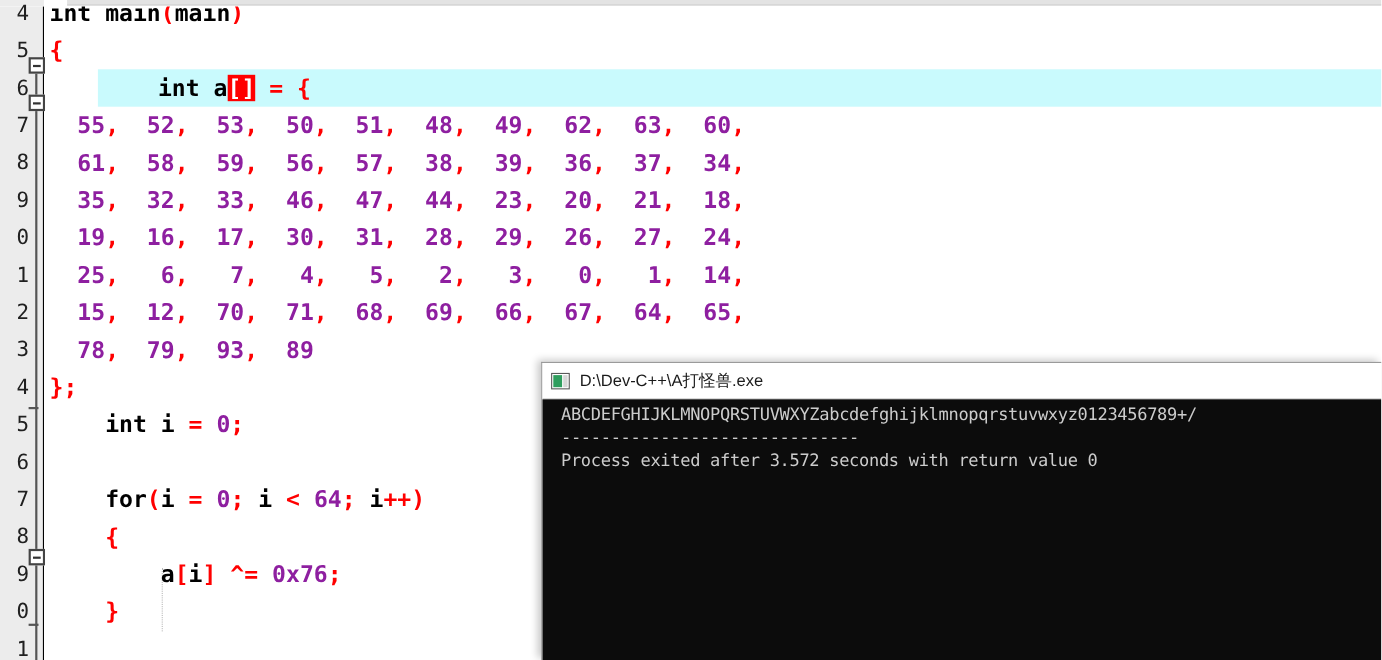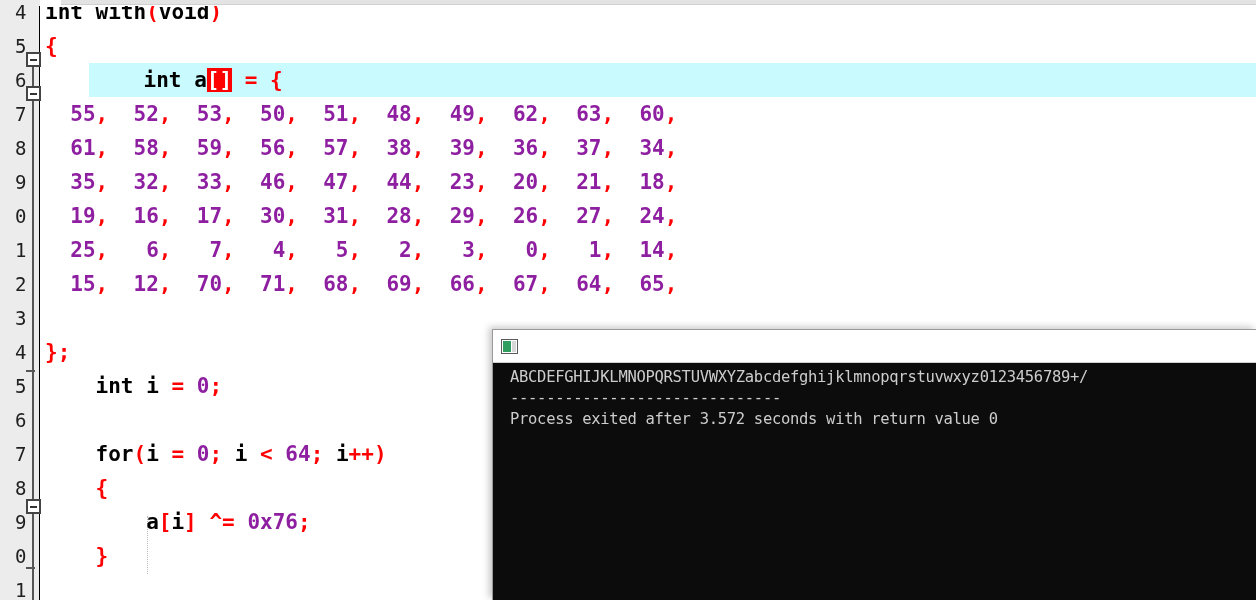--- a/index.html
+++ b/index.html
@@ -262,44 +262,46 @@
         <div class="gutter-num" style="top: 431px;">7</div>
         <div class="gutter-num" style="top: 465px;">8</div>
         <div class="gutter-num" style="top: 499px;">9</div>
         <div class="gutter-num" style="top: 533px;">0</div>
         <div class="gutter-num" style="top: 567px;">1</div>
       </div>
 
     <div class="code-area">
 
       <div class="indent-guide" style="left:106px; top:510px; height:58px;"></div>
-    <div class="line" style="top: -11px;"><span class="txt"><span class="kw">int with</span><span class="punc">(</span><span class="kw">void</span><span class="punc">)</span></span></div>
+    <div class="line" style="top: -11px;"><span class="txt"><span class="kw">int main</span><span class="punc">(</span><span class="kw">main</span><span class="punc">)</span></span></div>
         <div class="line" style="top: 23px;"><span class="txt"><span class="punc">{</span></span></div>
         <div class="line hl" style="top: 57px; margin-left: 48px;"><span class="txt"><span class="kw">    int a</span><span class="sel">[]</span><span class="kw"> </span><span class="op">=</span><span class="kw"> </span><span class="punc">{</span></span></div>
         <div class="line" style="top: 91px;"><span class="txt"><span class="num">  55</span><span class="punc">,</span><span class="num">  52</span><span class="punc">,</span><span class="num">  53</span><span class="punc">,</span><span class="num">  50</span><span class="punc">,</span><span class="num">  51</span><span class="punc">,</span><span class="num">  48</span><span class="punc">,</span><span class="num">  49</span><span class="punc">,</span><span class="num">  62</span><span class="punc">,</span><span class="num">  63</span><span class="punc">,</span><span class="num">  60</span><span class="punc">,</span></span></div>
         <div class="line" style="top: 125px;"><span class="txt"><span class="num">  61</span><span class="punc">,</span><span class="num">  58</span><span class="punc">,</span><span class="num">  59</span><span class="punc">,</span><span class="num">  56</span><span class="punc">,</span><span class="num">  57</span><span class="punc">,</span><span class="num">  38</span><span class="punc">,</span><span class="num">  39</span><span class="punc">,</span><span class="num">  36</span><span class="punc">,</span><span class="num">  37</span><span class="punc">,</span><span class="num">  34</span><span class="punc">,</span></span></div>
         <div class="line" style="top: 159px;"><span class="txt"><span class="num">  35</span><span class="punc">,</span><span class="num">  32</span><span class="punc">,</span><span class="num">  33</span><span class="punc">,</span><span class="num">  46</span><span class="punc">,</span><span class="num">  47</span><span class="punc">,</span><span class="num">  44</span><span class="punc">,</span><span class="num">  23</span><span class="punc">,</span><span class="num">  20</span><span class="punc">,</span><span class="num">  21</span><span class="punc">,</span><span class="num">  18</span><span class="punc">,</span></span></div>
         <div class="line" style="top: 193px;"><span class="txt"><span class="num">  19</span><span class="punc">,</span><span class="num">  16</span><span class="punc">,</span><span class="num">  17</span><span class="punc">,</span><span class="num">  30</span><span class="punc">,</span><span class="num">  31</span><span class="punc">,</span><span class="num">  28</span><span class="punc">,</span><span class="num">  29</span><span class="punc">,</span><span class="num">  26</span><span class="punc">,</span><span class="num">  27</span><span class="punc">,</span><span class="num">  24</span><span class="punc">,</span></span></div>
         <div class="line" style="top: 227px;"><span class="txt"><span class="num">  25</span><span class="punc">,</span><span class="num">   6</span><span class="punc">,</span><span class="num">   7</span><span class="punc">,</span><span class="num">   4</span><span class="punc">,</span><span class="num">   5</span><span class="punc">,</span><span class="num">   2</span><span class="punc">,</span><span class="num">   3</span><span class="punc">,</span><span class="num">   0</span><span class="punc">,</span><span class="num">   1</span><span class="punc">,</span><span class="num">  14</span><span class="punc">,</span></span></div>
         <div class="line" style="top: 261px;"><span class="txt"><span class="num">  15</span><span class="punc">,</span><span class="num">  12</span><span class="punc">,</span><span class="num">  70</span><span class="punc">,</span><span class="num">  71</span><span class="punc">,</span><span class="num">  68</span><span class="punc">,</span><span class="num">  69</span><span class="punc">,</span><span class="num">  66</span><span class="punc">,</span><span class="num">  67</span><span class="punc">,</span><span class="num">  64</span><span class="punc">,</span><span class="num">  65</span><span class="punc">,</span></span></div>
+        <div class="line" style="top: 295px;"><span class="txt"><span class="num">  78</span><span class="punc">,</span><span class="num">  79</span><span class="punc">,</span><span class="num">  93</span><span class="punc">,</span><span class="num">  89</span></span></div>
         <div class="line" style="top: 329px;"><span class="txt"><span class="punc">};</span></span></div>
         <div class="line" style="top: 363px;"><span class="txt"><span class="kw">    int i </span><span class="op">=</span><span class="kw"> </span><span class="num">0</span><span class="punc">;</span></span></div>
         <div class="line" style="top: 397px;"><span class="txt"></span></div>
         <div class="line" style="top: 431px;"><span class="txt"><span class="kw">    for</span><span class="punc">(</span><span class="kw">i </span><span class="op">=</span><span class="kw"> </span><span class="num">0</span><span class="punc">;</span><span class="kw"> i </span><span class="op">&lt;</span><span class="kw"> </span><span class="num">64</span><span class="punc">;</span><span class="kw"> i</span><span class="punc">++)</span></span></div>
         <div class="line" style="top: 465px;"><span class="txt"><span class="punc">    {</span></span></div>
         <div class="line" style="top: 499px;"><span class="txt"><span class="kw">        a</span><span class="punc">[</span><span class="kw">i</span><span class="punc">]</span><span class="kw"> </span><span class="op">^=</span><span class="kw"> </span><span class="num">0x76</span><span class="punc">;</span></span></div>
         <div class="line" style="top: 533px;"><span class="txt"><span class="punc">    }</span></span></div>
         <div class="line" style="top: 567px;"><span class="txt"></span></div>
       </div>
 
   </div>
 
   <div class="console-win">
     <div class="console-title">
       <div class="console-icon"></div>
+      <div class="console-title-text">D:\Dev-C++\A打怪兽.exe</div>
     </div>
     <div class="console-body">
       <div class="console-line">ABCDEFGHIJKLMNOPQRSTUVWXYZabcdefghijklmnopqrstuvwxyz0123456789+/</div>
       <div class="console-line">------------------------------</div>
       <div class="console-line">Process exited after 3.572 seconds with return value 0</div>
     </div>
   </div>
 
 </div>
 

